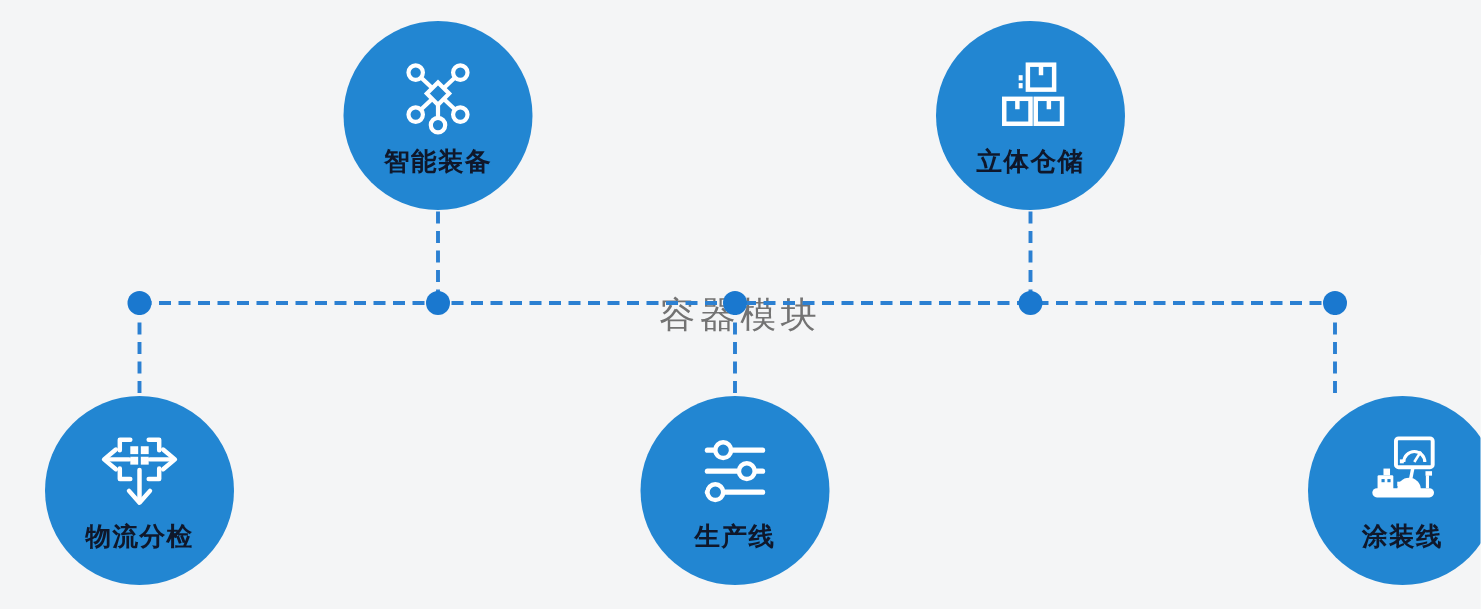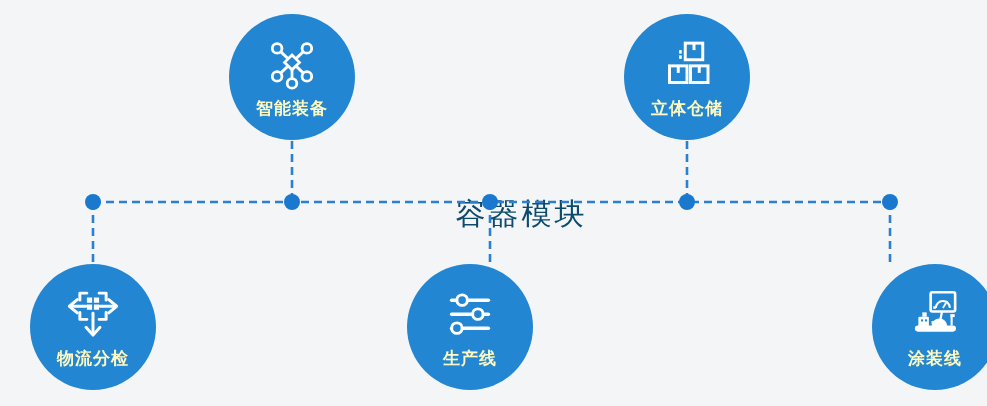--- a/index.html
+++ b/index.html
@@ -3,38 +3,38 @@
 <meta charset="utf-8">
 <style>
   html,body{margin:0;padding:0;}
   .stage{
     position:relative;width:987px;height:406px;overflow:hidden;
     background:#f4f5f6;
     font-family:"DejaVu Sans","Liberation Sans",sans-serif;
   }
   .watermark{
     position:absolute;top:194px;left:50%;transform:translateX(-50%);
-    font-size:30px;letter-spacing:3px;color:#0c4a6e;z-index:0;
-    user-select:none;white-space:nowrap;margin-left:28px;
+    font-size:24px;letter-spacing:3px;color:#737373;z-index:0;
+    user-select:none;white-space:nowrap;
   }
   .connectors{position:absolute;left:0;top:0;z-index:1;}
   .node{
     position:absolute;width:126px;height:126px;border-radius:50%;
     background:#2286d2;display:flex;flex-direction:column;
     align-items:center;justify-content:center;gap:7px;z-index:2;
   }
   .node .icon{width:56px;height:56px;display:block;}
   .node .label{
-    color:#fef9c3;font-size:17px;font-weight:bold;letter-spacing:1px;
+    color:#0f172a;font-size:17px;font-weight:bold;letter-spacing:1px;
     line-height:1;white-space:nowrap;
   }
   .n-top1{left:229px;top:14px;}
   .n-top2{left:624px;top:14px;}
   .n-bot1{left:30px;top:264px;}
-  .n-bot2{left:407px;top:264px;}
+  .n-bot2{left:427px;top:264px;}
   .n-bot3{left:872px;top:264px;}
 </style>
 </head>
 <body>
 
 <div class="stage">
 
   <div class="watermark">容器模块</div>
 
   <svg class="connectors" width="987" height="406">

